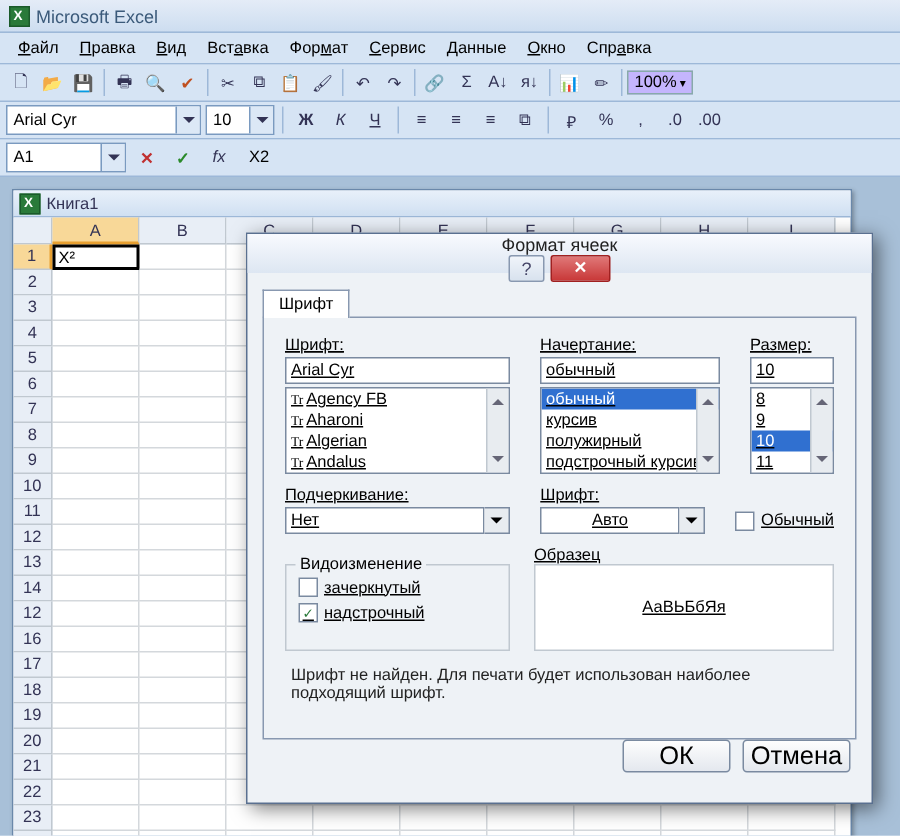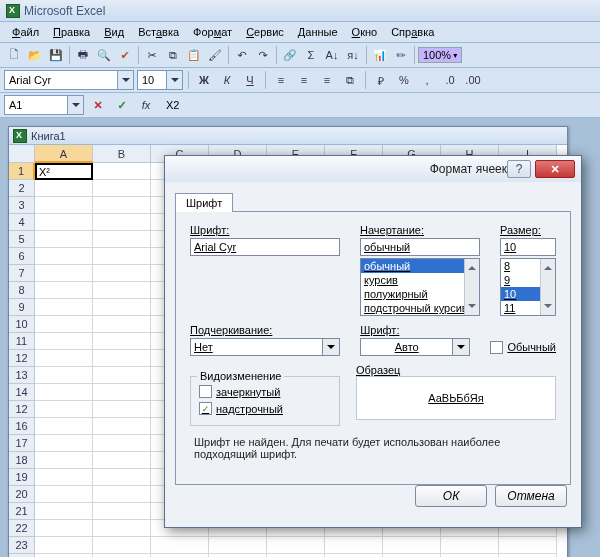--- a/index.html
+++ b/index.html
@@ -29,21 +29,21 @@
   .colhdr { display:flex; }
   .corner { width:26px; height:18px; background:#e8eef6; border-right:1px solid #c0c8d0; border-bottom:1px solid #c0c8d0;}
   .ch { width:58px; height:18px; background:#e8eef6; border-right:1px solid #c0c8d0; border-bottom:1px solid #c0c8d0; text-align:center; font-size:11px; color:#335; line-height:18px;}
   .ch.sel { background:#f8d898; border-bottom:2px solid #e8a030;}
   .row { display:flex; }
   .rh { width:26px; height:17px; background:#e8eef6; border-right:1px solid #c0c8d0; border-bottom:1px solid #c0c8d0; text-align:center; font-size:11px; color:#335; line-height:17px;}
   .rh.sel { background:#f8d898; border-right:2px solid #e8a030;}
   .cell { width:58px; height:17px; border-right:1px solid #d4d8dc; border-bottom:1px solid #d4d8dc; font-size:11px; padding:0 2px; line-height:17px;}
   .cell.active { border:2px solid #000; height:17px; line-height:14px;}
   .dialog { position:absolute; left:155px; top:28px; width:418px; background:#eef2f6; border:1px solid #5a7090; box-shadow:3px 3px 12px rgba(0,0,0,.5);}
-  .dlgtitle { background:linear-gradient(#f8fafe,#dde6f2); height:26px; display:flex; align-items:center; justify-content:flex-end; padding:0 6px; font-size:12px; color:#222;}
+  .dlgtitle { background:linear-gradient(#f8fafe,#dde6f2); height:26px; display:flex; align-items:center; justify-content:space-between; padding:0 6px; font-size:12px; color:#222;flex-direction:column;}
   .dlgbtns { display:flex; gap:4px;}
   .closebtn { width:40px; height:18px; background:linear-gradient(#e07878,#c83838); border:1px solid #a02020; border-radius:2px; color:#fff; text-align:center; font-weight:bold; line-height:16px; font-size:11px;}
   .helpbtn { width:24px; height:18px; background:linear-gradient(#f0f4fa,#d8e2ee); border:1px solid #8898b0; border-radius:2px; text-align:center; line-height:16px; color:#446;}
   .dlgbody { padding:10px;}
   .tabstrip { display:flex; }
   .tab { border:1px solid #8898b0; background:#fff; padding:3px 10px; font-size:11px; border-bottom:none; position:relative; top:1px;}
   .tabcontent { border:1px solid #8898b0; background:#eef2f6; padding:12px 14px 8px; }
   .fldrow { display:flex; justify-content:space-between; gap:10px;text-decoration:underline;}
   .fld { display:flex; flex-direction:column; gap:2px;}
   .lbl { font-size:11px; text-decoration:underline; }
@@ -57,24 +57,24 @@
   .sbar::before{top:3px;border-bottom-color:#667;}
   .sbar::after{bottom:3px;border-top-color:#667;}
   .ddbox { display:flex; }
   .ddbox .txtinput{flex:1;}
   .ddbtn { width:17px; height:18px; border:1px solid #7a8aa0; border-left:none; background:#e8ecf0; display:flex; align-items:center; justify-content:center;}
   .ddbtn::after{content:"";border:4px solid transparent;border-top-color:#000;margin-top:4px;}
   .group { border:1px solid #c0c8d0; padding:6px 8px 8px; margin-top:20px; position:relative;}
   .grouplabel { position:absolute; top:-7px; left:6px; background:#eef2f6; padding:0 3px; font-size:11px;}
   .cbrow { display:flex; align-items:center; gap:4px; font-size:11px; padding:2px 0;}
   .cb { width:13px; height:13px; border:1px solid #7a8aa0; background:#fff; display:inline-flex; align-items:center; justify-content:center; font-size:9px; color:#2a7a3a;}
-  .sample { border:1px solid #c0c8d0; background:#fff; height:44px; display:flex; align-items:center; justify-content:center; font-size:11px;}
+  .sample { border:1px solid #c0c8d0; background:#fff; height:58px; display:flex; align-items:center; justify-content:center; font-size:11px;}
   .warn { font-size:11px; padding:10px 4px 16px; color:#222;}
   .btnrow { display:flex; justify-content:flex-end; gap:8px; padding:0 4px 10px;}
-  .btn { min-width:72px; height:22px; border:1px solid #7a8aa0; background:linear-gradient(#fdfdfd,#e4e8ee); border-radius:3px; font-size:12px; text-align:center; line-height:20px;font-style:italic;}
+  .btn { min-width:72px; height:22px; border:1px solid #7a8aa0; background:linear-gradient(#fdfdfd,#e4e8ee); border-radius:3px; font-size:17px; text-align:center; line-height:20px;}
   .fonticon{font-family:serif;font-size:9px;margin-right:2px;}
 </style>
 </head>
 <body>
 
 <div class="titlebar">
   <span class="xicon"></span>
   <span class="title">Microsoft Excel</span>
 </div>
 
@@ -481,20 +481,29 @@
       </div>
       <div class="dlgbody">
         <div class="tabstrip">
           <div class="tab">Шрифт</div>
         </div>
         <div class="tabcontent">
           <div class="fldrow">
             <div class="fld" style="width:150px">
               <span class="lbl">Шрифт:</span>
               <div class="txtinput">Arial Cyr</div>
+              <div class="listbox" style="height:58px">
+                <div id="fontlist">
+                    <div class="item"><span class="fonticon">Tr</span>Agency FB</div>
+                    <div class="item"><span class="fonticon">Tr</span>Aharoni</div>
+                    <div class="item"><span class="fonticon">Tr</span>Algerian</div>
+                    <div class="item"><span class="fonticon">Tr</span>Andalus</div>
+                  </div>
+                  <div class="sbar"></div>
+              </div>
             </div>
             <div class="fld" style="width:120px">
               <span class="lbl">Начертание:</span>
               <div class="txtinput">обычный</div>
               <div class="listbox" style="height:58px">
                 <div id="stylelist">
                     <div class="item sel">обычный</div>
                     <div class="item">курсив</div>
                     <div class="item">полужирный</div>
                     <div class="item">подстрочный курсив</div>

